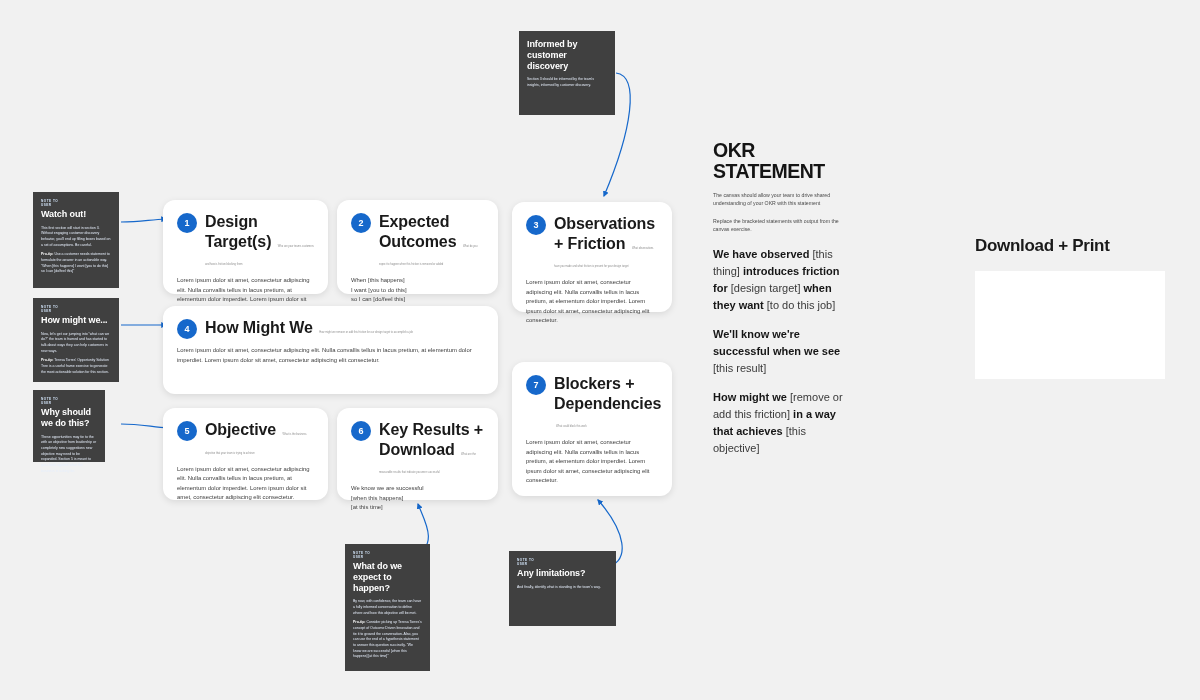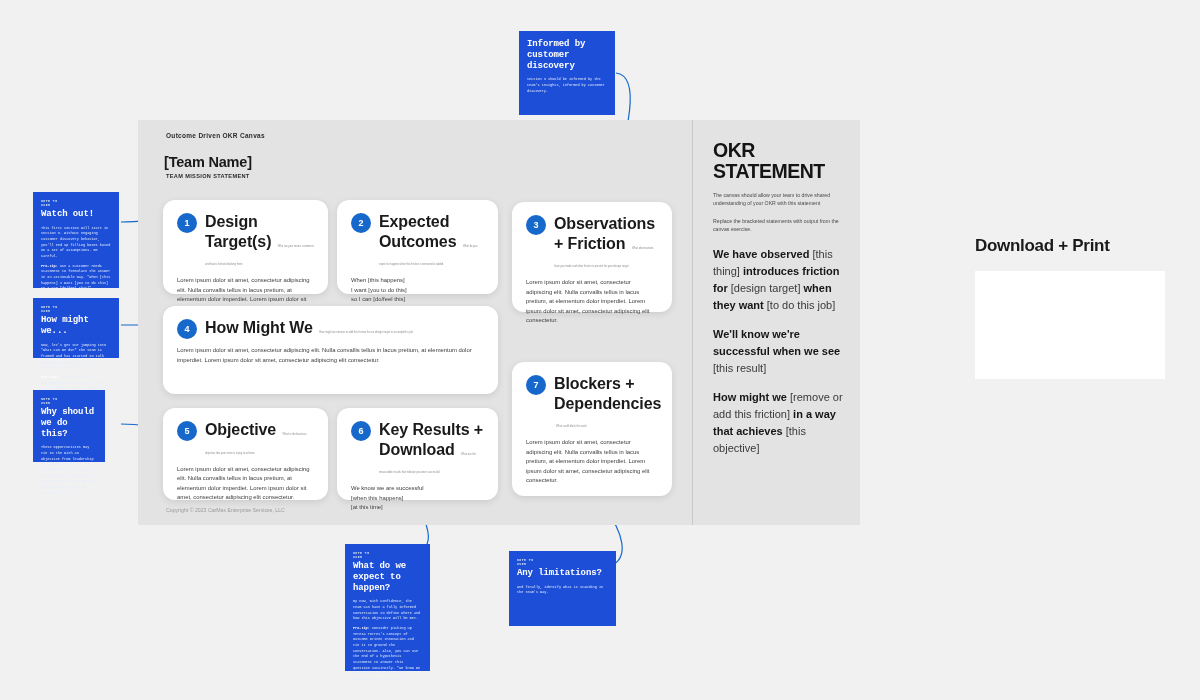--- a/index.html
+++ b/index.html
@@ -96,40 +96,39 @@
     position: absolute; left: 975px; top: 236px;
     font-size: 17px; font-weight: 700; color: #1a1a1a; letter-spacing: -.3px;
   }
   .dl-box {
     position: absolute; left: 975px; top: 271px;
     width: 190px; height: 108px; background: #fff;
   }
 
   
   .note {
-    position: absolute; background: #1d4ed8; color: #fff;
+    position: absolute; background: #404040; color: #fff;
     padding: 7px 8px 16px 8px;
-    font-family: Liberation Mono, monospace;
   }
   .note-eyebrow {
     font-size: 3.1px; font-weight: 700; letter-spacing: .5px;
     line-height: 1.45; text-transform: uppercase; color: #cfe0f4;
   }
   .note-title {
     margin-top: 1px; font-size: 9px; font-weight: 700; line-height: 1.2;
     letter-spacing: -.1px;
   }
   .note-body {
     margin-top: 6px; font-size: 3.5px; line-height: 1.62; color: #e6eefb;
   }
   .note-body p + p { margin-top: 4px; }
   .note-body b { color: #ffffff; font-weight: 700; }
 
   #note-watch   { left: 33px;  top: 192px; width: 86px; height: 96px; }
-  #note-hmw     { left: 33px;  top: 298px; width: 86px; height: 60px; }
+  #note-hmw     { left: 33px;  top: 298px; width: 86px; height: 84px; }
   #note-why     { left: 33px;  top: 390px; width: 72px; height: 72px; }
   #note-informed{ left: 519px; top: 31px;  width: 96px; height: 84px; }
   #note-expect  { left: 337px; top: 544px; width: 85px; height: 127px; margin-left: 8px; }
   #note-limits  { left: 509px; top: 551px; width: 107px; height: 75px; }
 
   
   .arrows { position: absolute; left: 0; top: 0; width: 1200px; height: 700px;
             pointer-events: none; }
 </style>
 </head>
@@ -146,27 +145,20 @@
     <g fill="none" stroke="#1668cb" stroke-width="1.2" marker-end="url(#ah)">
       <path d="M 121 222 C 140 222, 148 220, 166 219"></path>
       <path d="M 121 325 C 140 325, 150 325, 166 325"></path>
       <path d="M 121 424 C 140 424, 152 427, 168 428"></path>
       <path d="M 616 73 C 640 76, 632 130, 604 196"></path>
       <path d="M 414 556 C 440 545, 424 520, 418 504"></path>
       <path d="M 596 570 C 640 566, 620 525, 598 500"></path>
     </g>
   </svg>
 
-  <div class="board">
-    <div class="board-divider"></div>
-    <div class="board-eyebrow">Outcome Driven OKR Canvas</div>
-    <div class="board-team">[Team Name]</div>
-    <div class="board-mission">TEAM MISSION STATEMENT</div>
-    <div class="board-footer">Copyright © 2023 CarMax Enterprise Services, LLC</div>
-  </div>
 
   <div class="card" id="card1">
     <div class="card-head">
       <div class="badge">1</div>
       <div class="head-text">
         <span class="card-title">Design Target(s)</span>
         <span class="card-sub">Who are your teams customers and how is friction blocking them</span>
       </div>
     </div>
     <div class="card-body">

